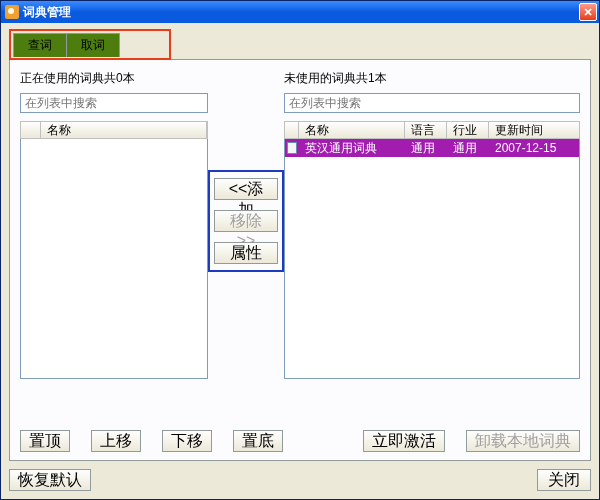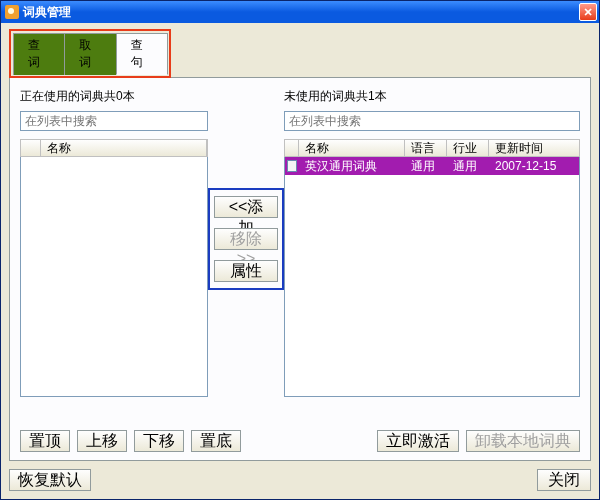--- a/index.html
+++ b/index.html
@@ -203,21 +203,21 @@
     color: #a0a0a0;
     cursor: default;
   }
   .bottom-row {
     display: flex;
     justify-content: space-between;
     margin-top: 8px;
   }
   .bottom-row .group {
     display: flex;
-    gap: 7px;
+    gap: 21px;
   }
   .btn.small { min-width: 40px; }
   .footer {
     display: flex;
     justify-content: space-between;
     padding: 8px 0 0 0;
   }
 </style>
 </head>
 <body>
@@ -230,21 +230,20 @@
     </div>
     <div class="close-btn">✕</div>
   </div>
 
   <div class="client">
 
     <div class="tabs-wrap">
       <div class="tabs">
         <div class="tab">查词</div>
         <div class="tab">取词</div>
-        <div class="tab active">查句</div>
       </div>
     </div>
 
     <div class="panel">
       <div class="columns">
 
         <div class="col left">
           <div class="section-title">正在使用的词典共0本</div>
           <input class="search-input" placeholder="在列表中搜索" style="">
           <div class="list-header">

